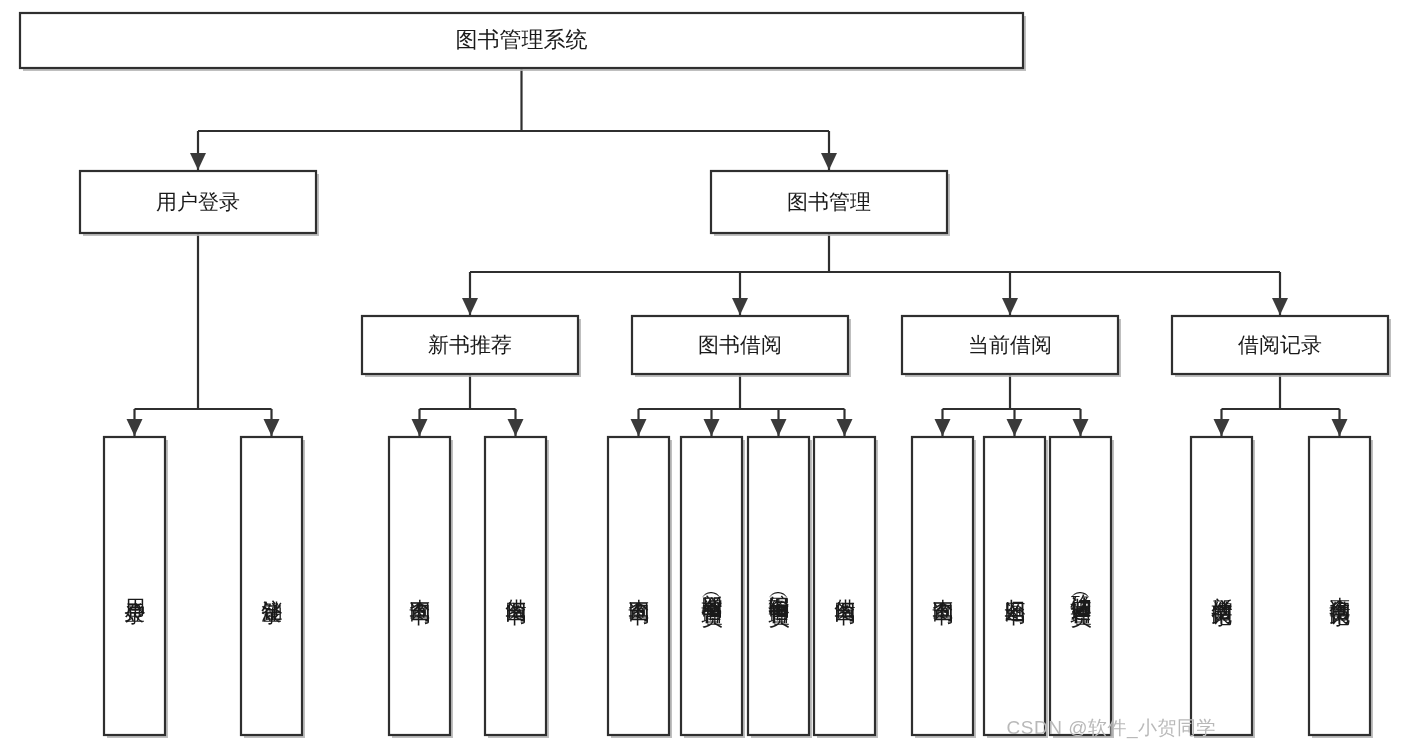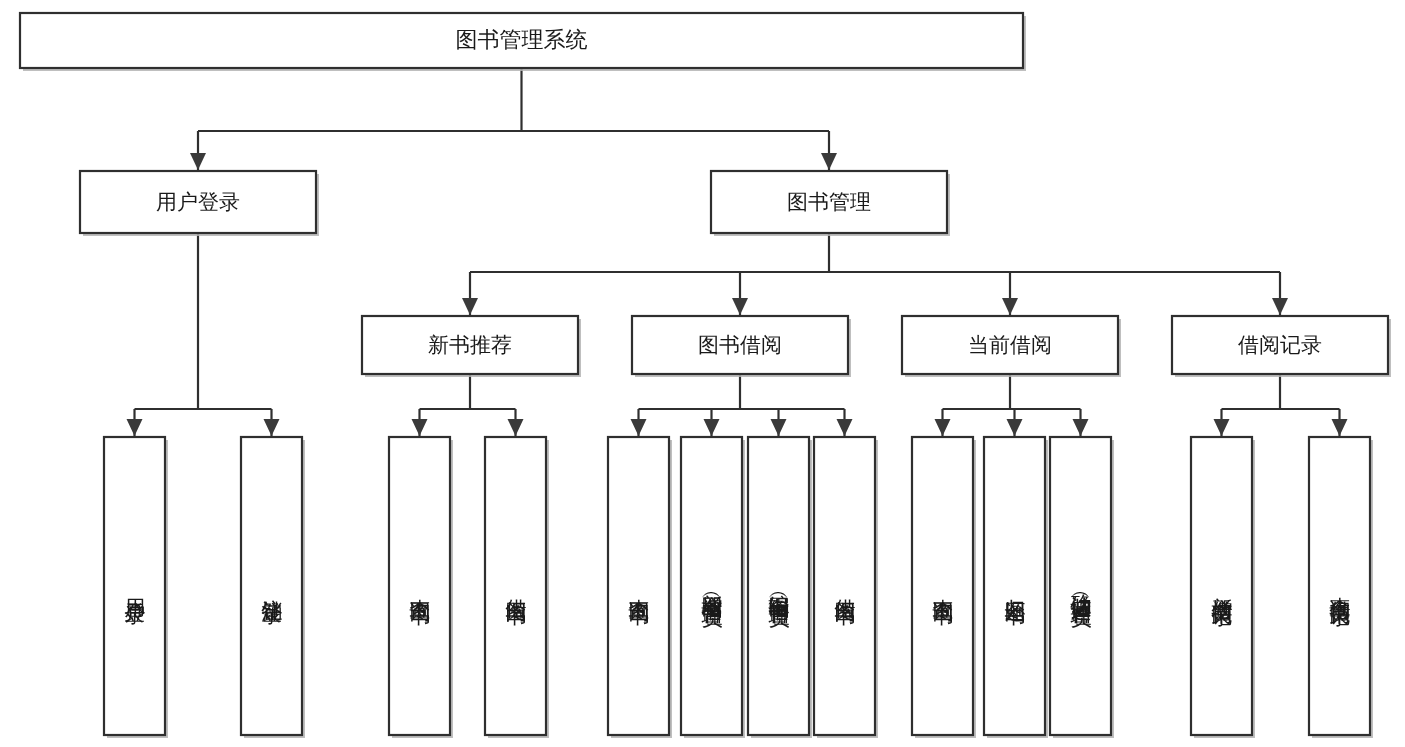--- a/index.html
+++ b/index.html
@@ -240,13 +240,14 @@
         <span class="leaf-label">确认归还（管理员）</span>
       </div>
       <div class="leaf-label-wrap" style="left: 1191px; top: 437px; width: 61px; height: 298px;">
         <span class="leaf-label">新增借阅记录</span>
       </div>
       <div class="leaf-label-wrap" style="left: 1309px; top: 437px; width: 61px; height: 298px;">
         <span class="leaf-label">查询借阅记录</span>
       </div>
     </div>
 
+  <div class="watermark">CSDN @软件_小贺同学</div>
 </div>
 
 </body></html>

